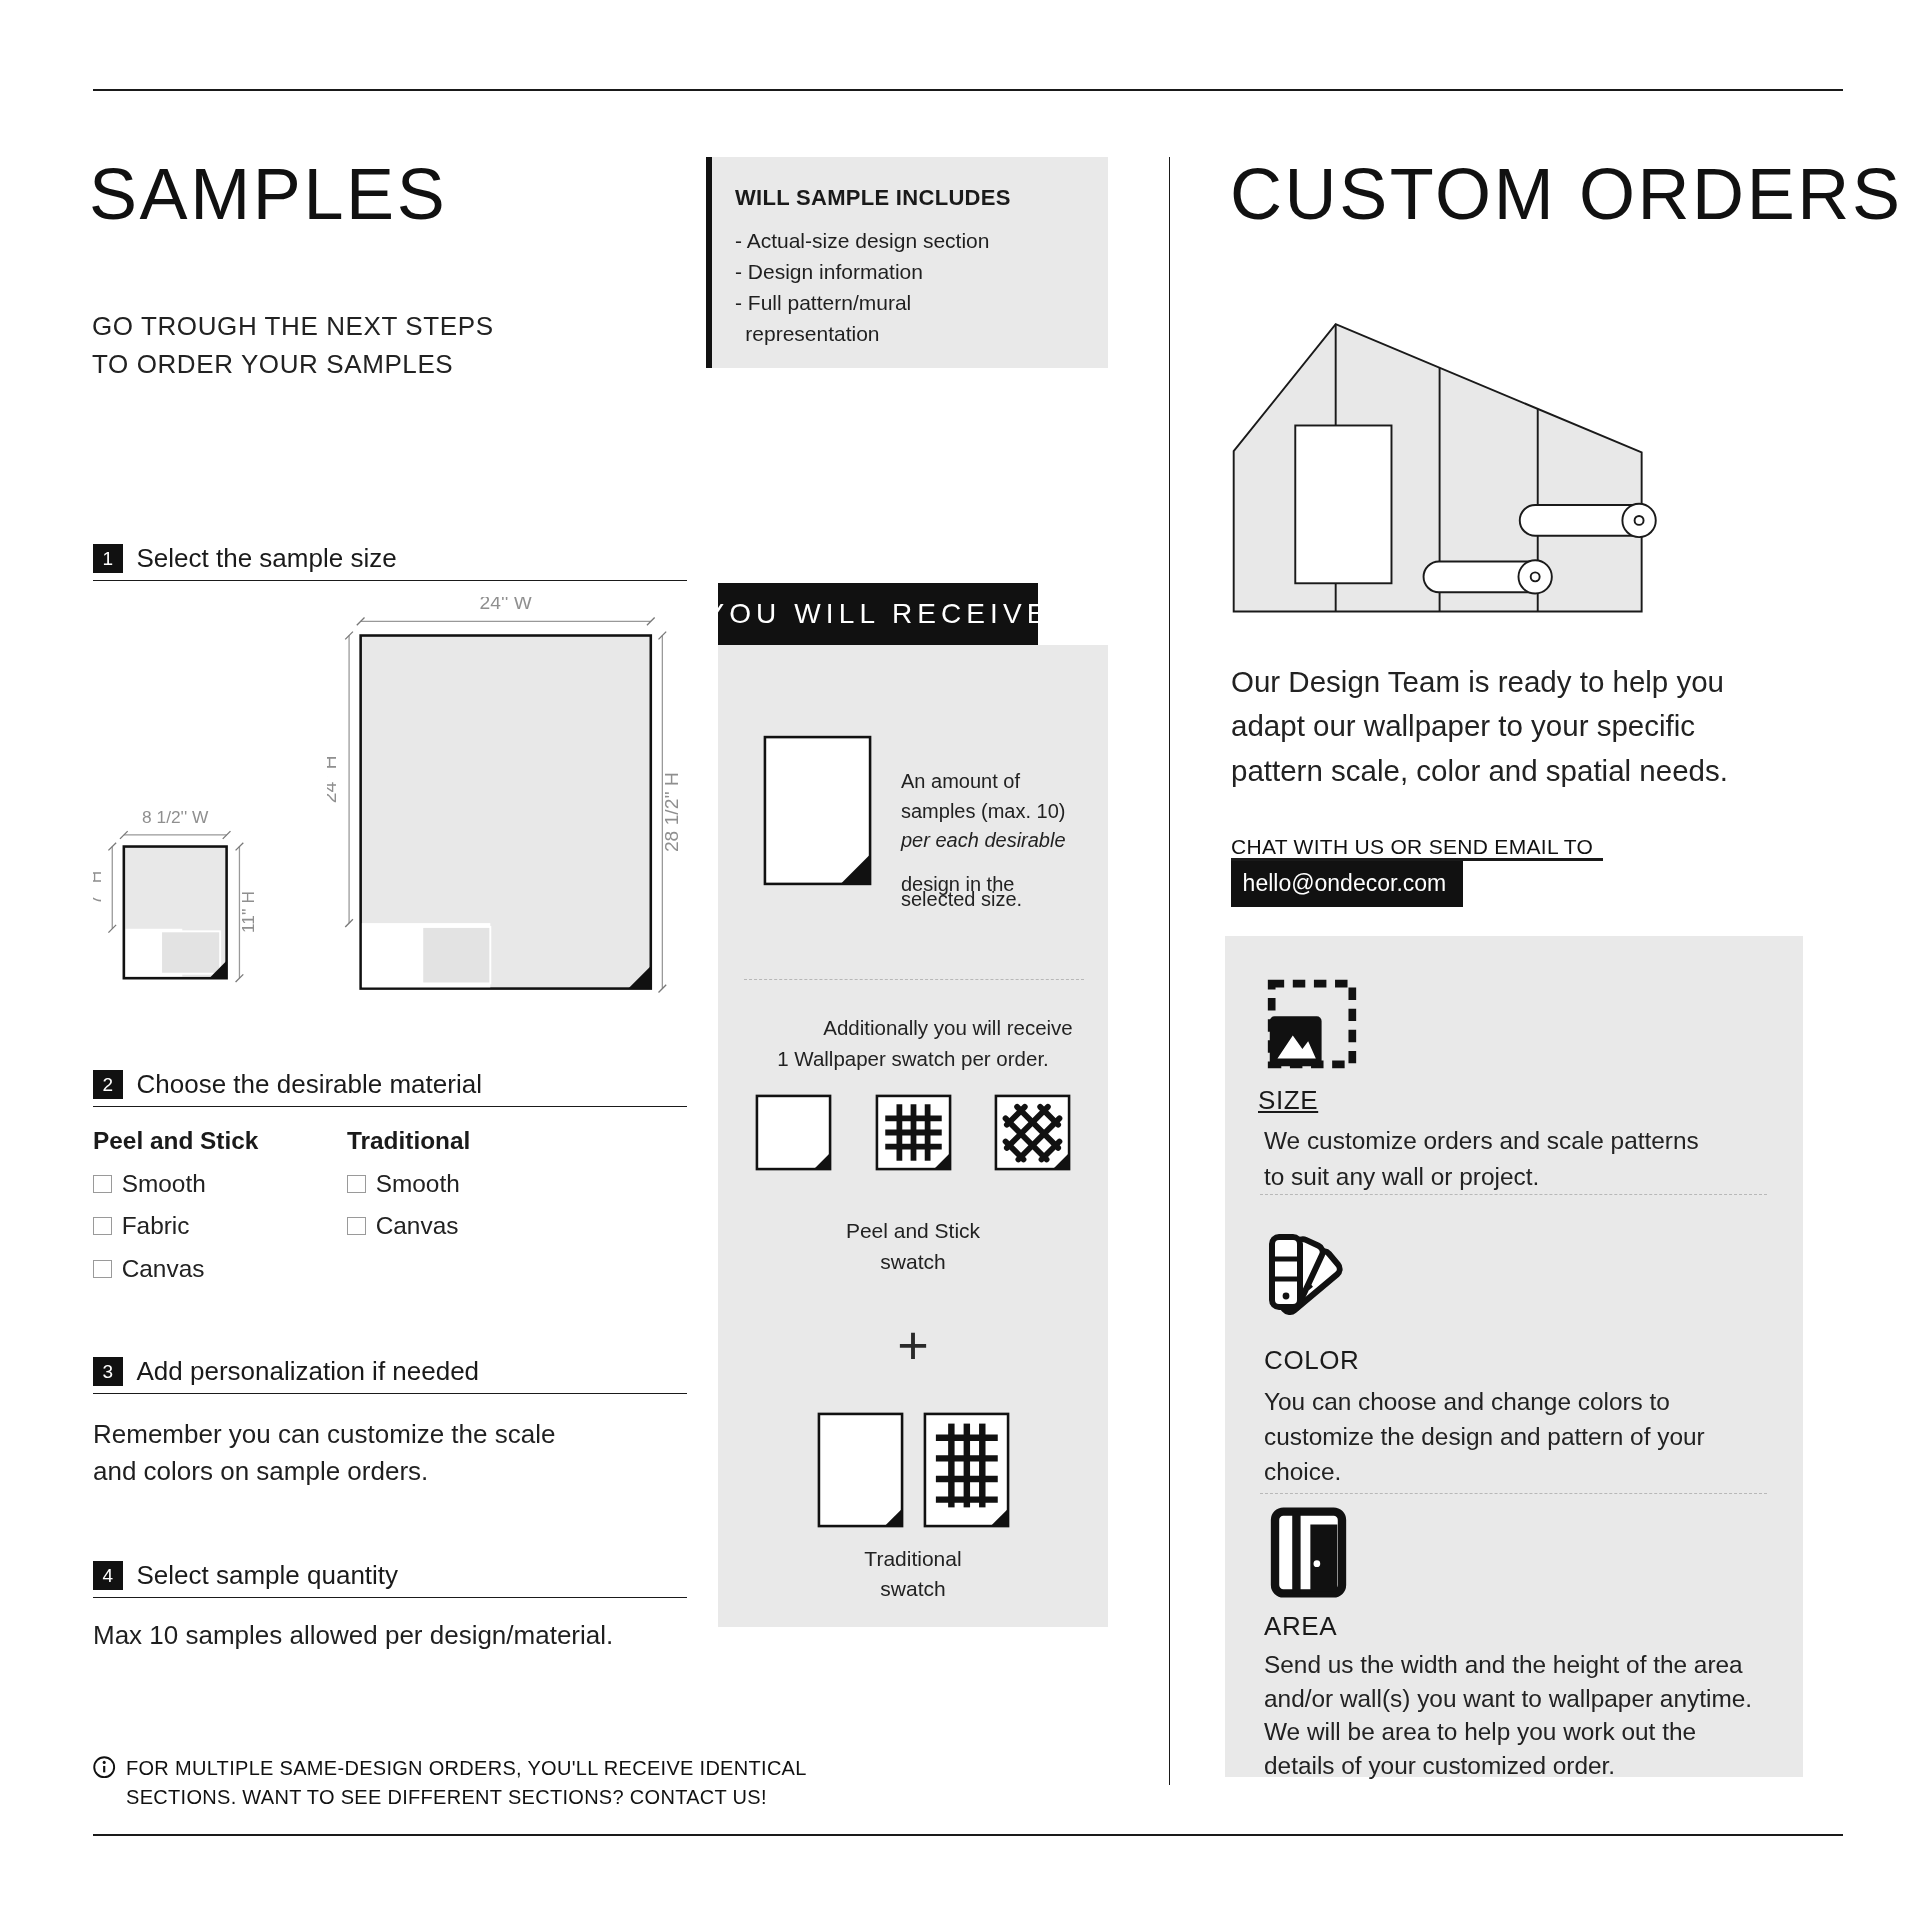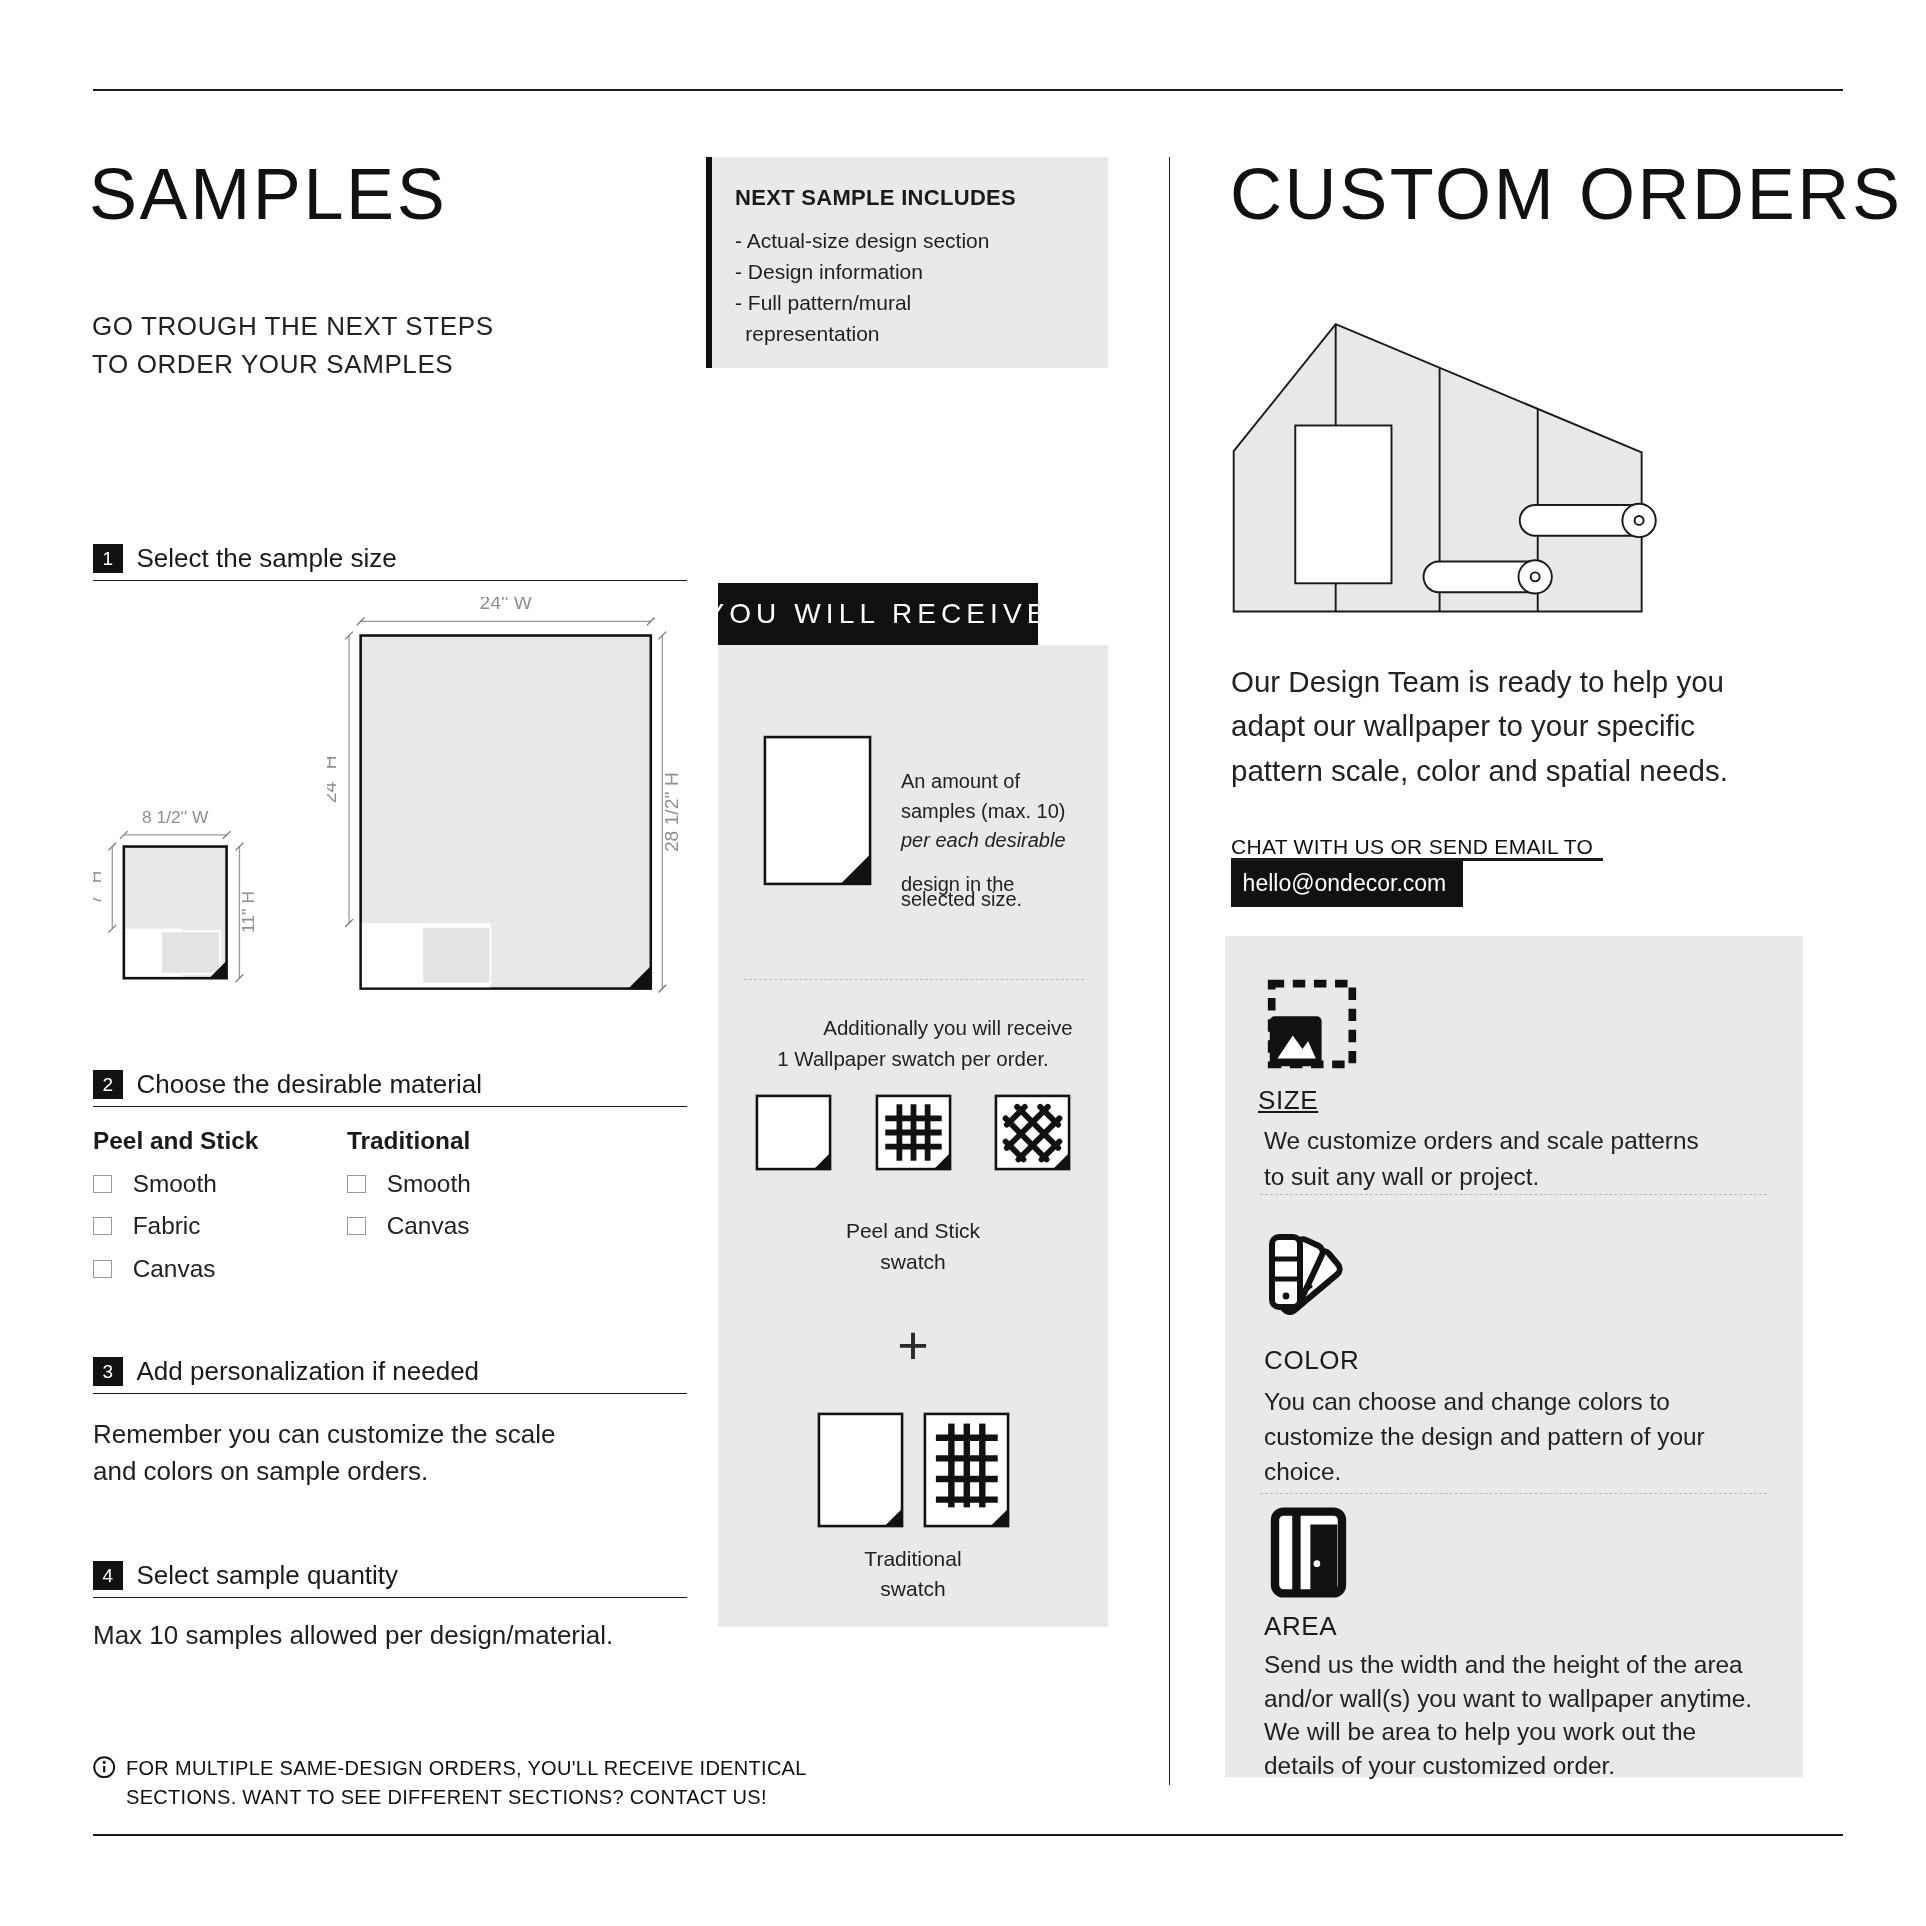--- a/index.html
+++ b/index.html
@@ -12,21 +12,21 @@
   .intro-line{font-size:26px;letter-spacing:0.6px;color:#222;line-height:39px;}
   .includes-box{background:#e9e9e9;border-left:6.4px solid #111;box-sizing:border-box;padding:28px 19px 0 23px;}
   .includes-title{font-size:22px;font-weight:bold;letter-spacing:0.3px;margin-bottom:14px;}
   .includes-item{font-size:21px;line-height:31px;color:#1f1f1f;}
   .includes-item.indent{padding-left:10.3px;}
   .step-num{width:29.5px;height:29.5px;background:#111;color:#fff;font-size:19px;display:flex;
             align-items:center;justify-content:center;}
   .step-label{font-size:26px;color:#1a1a1a;white-space:nowrap;}
   .step-row{display:flex;align-items:center;gap:14px;}
   .mat-title{font-size:24.4px;font-weight:bold;}
-  .opt-row{display:flex;align-items:center;gap:21px;}
+  .opt-row{display:flex;align-items:center;gap:10px;}
   .checkbox{width:16.7px;height:16.7px;border:1.3px solid #9a9a9a;background:#fff;}
   .opt-label{font-size:24.4px;color:#222;}
   .para{font-size:26px;line-height:37px;color:#1f1f1f;}
   .note-line{font-size:20px;letter-spacing:0.3px;line-height:29px;color:#111;}
   .banner{background:#111;color:#fff;display:flex;align-items:center;justify-content:center;
           font-size:28px;letter-spacing:5.1px;white-space:nowrap;}
   .mid-box{background:#e9e9e9;}
   .receive-line{font-size:20px;line-height:29.5px;color:#222;}
   .center-line{font-size:20.5px;line-height:31px;color:#222;text-align:center;}
   .swatch-label{font-size:21px;line-height:31px;color:#222;text-align:center;}
@@ -47,21 +47,21 @@
   <div class="abs rule" style="left:93px;top:89px;width:1750px;"></div>
   <div class="abs rule" style="left:93px;top:1834px;width:1750px;"></div>
   <div class="abs vrule" style="left:1169px;top:157px;height:1628px;width:1.3px;"></div>
 
   <div class="abs big-title" style="left:89px;top:153px;">SAMPLES</div>
 
   <div class="abs intro-line" style="left:92px;top:307px;">GO TROUGH THE NEXT STEPS</div>
   <div class="abs intro-line" style="left:92px;top:345px;">TO ORDER YOUR SAMPLES</div>
 
   <div class="abs includes-box" style="left:706px;top:157px;width:402px;height:211px;">
-    <div class="includes-title">NEXT SAMPLE INCLUDES</div>
+    <div class="includes-title">WILL SAMPLE INCLUDES</div>
     <div class="includes-item">- Actual-size design section</div>
     <div class="includes-item">- Design information</div>
     <div class="includes-item">- Full pattern/mural</div>
     <div class="includes-item indent">representation</div>
   </div>
 
   <div class="abs step-row" style="left:93px;top:543px;">
     <div class="step-num">1</div>
     <div class="step-label">Select the sample size</div>
   </div>

